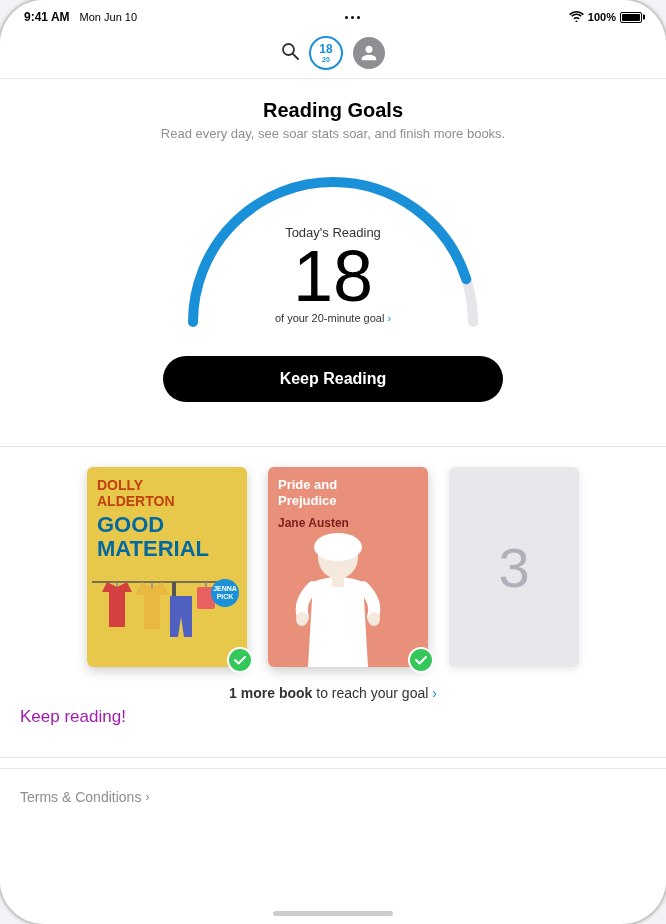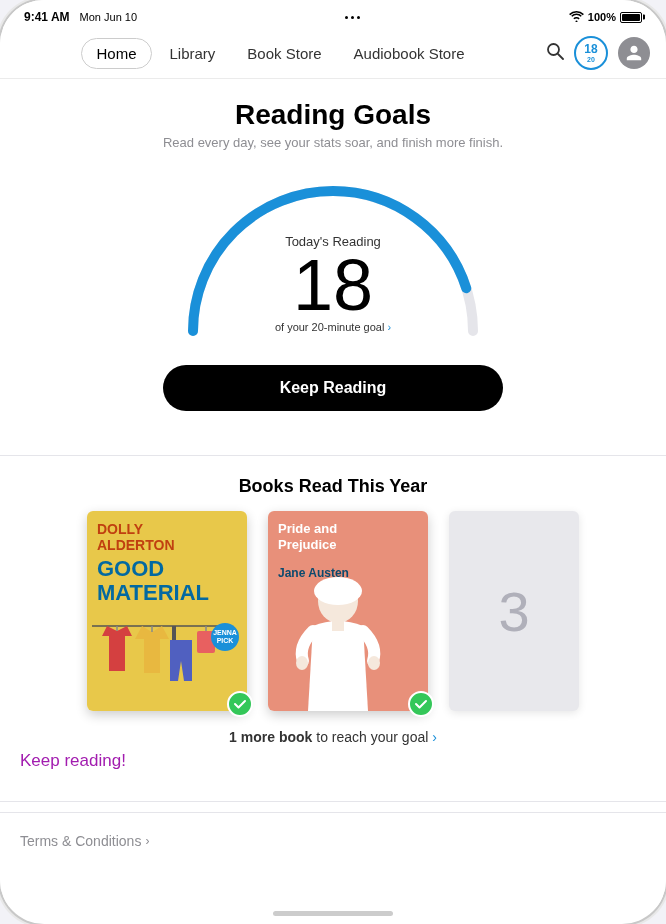--- a/index.html
+++ b/index.html
@@ -100,21 +100,21 @@
       overflow-y: auto;
       height: calc(924px - 44px - 52px);
     }
 
     
     .reading-goals {
       padding: 20px 20px 10px;
       text-align: center;
     }
     .reading-goals-title {
-      font-size: 28px;
+      font-size: 20px;
       font-weight: 700;
       color: #000;
       margin-bottom: 4px;
     }
     .reading-goals-subtitle {
       font-size: 13px;
       color: #8e8e93;
       margin-bottom: 16px;
     }
 
@@ -234,21 +234,21 @@
     .pride-cover {
       background: #e8907a;
       width: 100%;
       height: 100%;
       display: flex;
       flex-direction: column;
       padding: 10px;
       position: relative;
     }
     .pp-title { font-size: 13px; font-weight: 700; color: #fff; line-height: 1.2; }
-    .pp-author { font-size: 12px; font-weight: 700; color: #0c4a6e; margin-top: 14px; }
+    .pp-author { font-size: 12px; font-weight: 700; color: #7f1d1d; margin-top: 8px; }
 
     
     .book-placeholder {
       width: 130px;
       height: 200px;
       border-radius: 6px;
       background: #e8e8ec;
       display: flex;
       align-items: center;
       justify-content: center;
@@ -335,26 +335,20 @@
           </svg>
       </span>
       <span style="font-size:11px;">100%</span>
       <div class="battery-icon">
         <div class="battery-fill"></div>
       </div>
     </div>
   </div>
 
   <div class="top-nav">
-    <div class="nav-items">
-      <div class="nav-item active">Home</div>
-      <div class="nav-item">Library</div>
-      <div class="nav-item">Book Store</div>
-      <div class="nav-item">Audiobook Store</div>
-    </div>
     <div class="nav-right">
       <span class="search-icon-nav">
         <svg width="18" height="18" viewBox="0 0 18 18">
             <circle cx="7.5" cy="7.5" r="5.5" stroke="#333" stroke-width="1.8" fill="none"></circle>
             <line x1="12" y1="12" x2="17" y2="17" stroke="#333" stroke-width="1.8" stroke-linecap="round"></line>
           </svg>
       </span>
       <div class="reading-badge">
         <div class="reading-badge-inner">
           <div class="reading-badge-num">18</div>
@@ -366,21 +360,21 @@
             <path d="M12 12c2.7 0 4.8-2.1 4.8-4.8S14.7 2.4 12 2.4 7.2 4.5 7.2 7.2 9.3 12 12 12zm0 2.4c-3.2 0-9.6 1.6-9.6 4.8v2.4h19.2v-2.4c0-3.2-6.4-4.8-9.6-4.8z"></path>
           </svg>
       </div>
     </div>
   </div>
 
   <div class="main-content">
 
     <div class="reading-goals">
       <div class="reading-goals-title">Reading Goals</div>
-      <div class="reading-goals-subtitle">Read every day, see your stats soar, and finish more finish.</div>
+      <div class="reading-goals-subtitle">Read every day, see soar stats soar, and finish more books.</div>
 
       <div class="gauge-container">
         <svg class="gauge-svg" viewBox="0 0 320 175">
 
           <path d="M 20 165 A 140 140 0 0 1 300 165" stroke="#e5e5ea" stroke-width="10" fill="none" stroke-linecap="round"></path>
 
           <path d="M 20 165 A 140 140 0 0 1 300 165" stroke="#1a90d9" stroke-width="10" fill="none" stroke-linecap="round" stroke-dasharray="440" stroke-dashoffset="44"></path>
         </svg>
         <div class="gauge-text">
           <div class="gauge-label">Today's Reading</div>
@@ -391,21 +385,20 @@
           </div>
         </div>
       </div>
 
       <button class="keep-reading-btn">Keep Reading</button>
     </div>
 
     <div class="divider"></div>
 
     <div class="books-section">
-      <div class="books-title">Books Read This Year</div>
 
       <div class="books-grid">
 
         <div class="book-cover">
           <div class="book-cover-img">
             <div class="good-material">
               <div style="font-size:14px; font-weight:900; color:#c04010; line-height:1.15; text-transform:uppercase;">DOLLY<br>ALDERTON</div>
               <div style="font-size:22px; font-weight:900; color:#0369a1; line-height:1.1; text-transform:uppercase; margin-top:4px;">GOOD<br>MATERIAL</div>
 
               <svg viewBox="0 0 140 110" width="140" height="110" style="position:absolute;bottom:0;left:0;">

